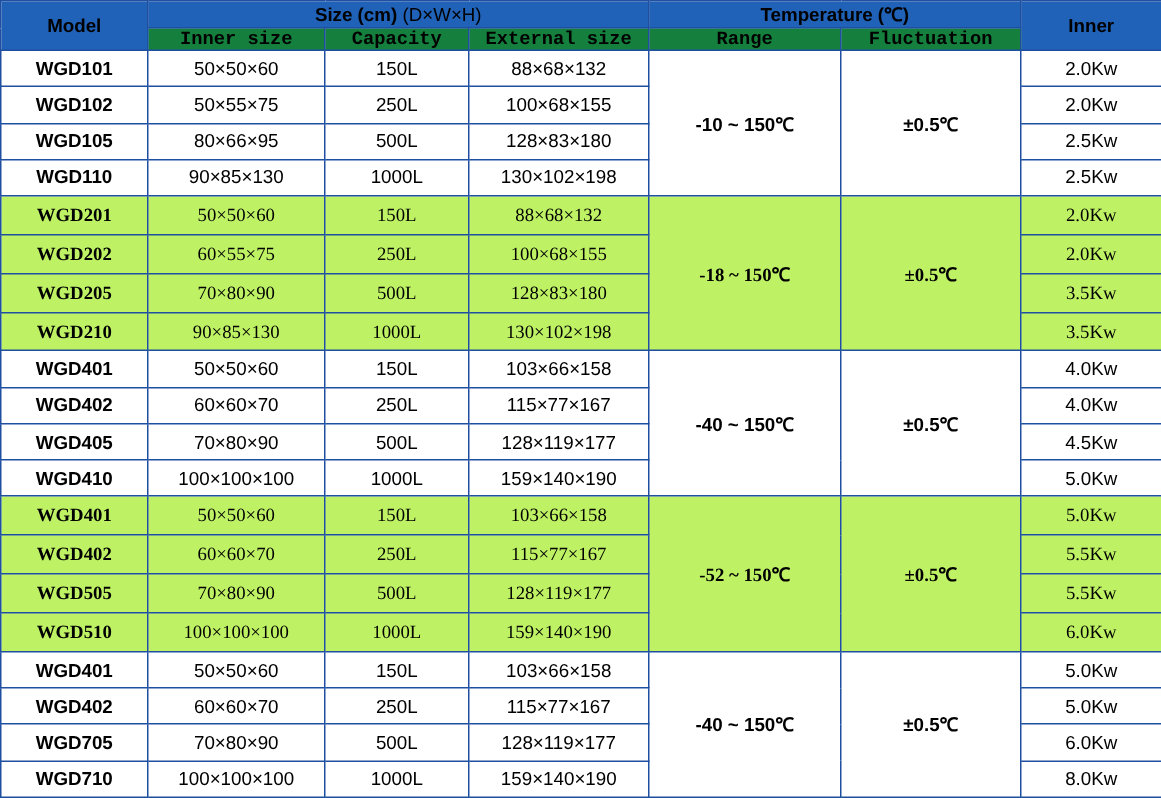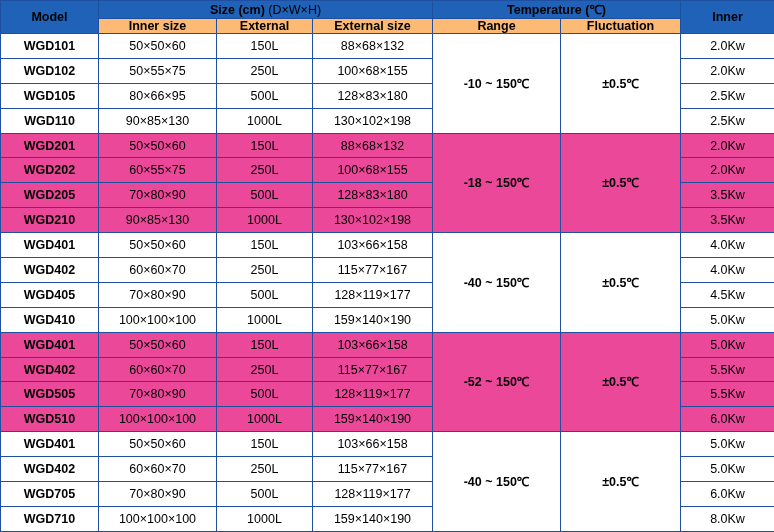--- a/index.html
+++ b/index.html
@@ -28,37 +28,39 @@
     padding: 0 2px;
   }
   
   th.hdr {
     background: #1f62b8;
     color: #ffffff;
     font-weight: bold;
     font-size: 14px;
   }
   th.hdr-sub {
-    background: #fdba74;
+    background: #15803d;
     color: #14407f;
     font-weight: bold;
     font-size: 13px;
+    font-family: Liberation Mono, monospace;
   }
   th.hdr .unit {
     font-weight: normal;
     font-size: 12.5px;
     text-align: right;
   }
   
   td.model {
     font-weight: bold;
     font-size: 13px;
   }
   tr.alt td {
-    background: #ec4899;
+    background: #bef264;
+    font-family: Liberation Serif, serif;
   }
   tr.plain td {
     background: #ffffff;
   }
   td.merged {
     font-weight: bold;
     font-size: 13.5px;
   }
   td.power {
     font-size: 12.5px;
@@ -86,21 +88,21 @@
   </colgroup>
   <thead>
     <tr>
       <th class="hdr" rowspan="2">Model</th>
       <th class="hdr" colspan="3"><span>Size (cm)</span> <span class="unit">(D×W×H)</span></th>
       <th class="hdr" colspan="2">Temperature (℃)</th>
       <th class="hdr" rowspan="2">Inner</th>
     </tr>
     <tr>
       <th class="hdr-sub">Inner size</th>
-      <th class="hdr-sub">External</th>
+      <th class="hdr-sub">Capacity</th>
       <th class="hdr-sub">External size</th>
       <th class="hdr-sub">Range</th>
       <th class="hdr-sub">Fluctuation</th>
     </tr>
   </thead>
   <tbody id="table-body">
       <tr class="plain">
         <td class="model">WGD101</td>
         <td>50×50×60</td>
         <td>150L</td>

